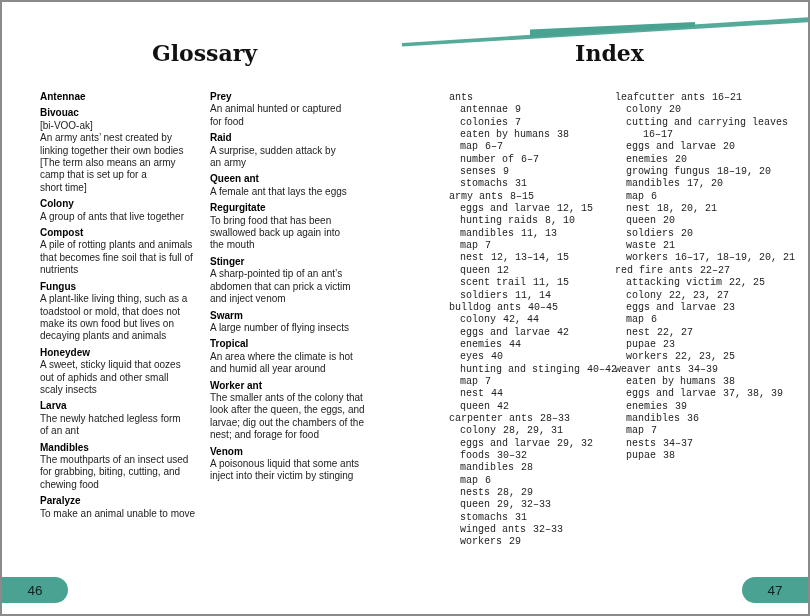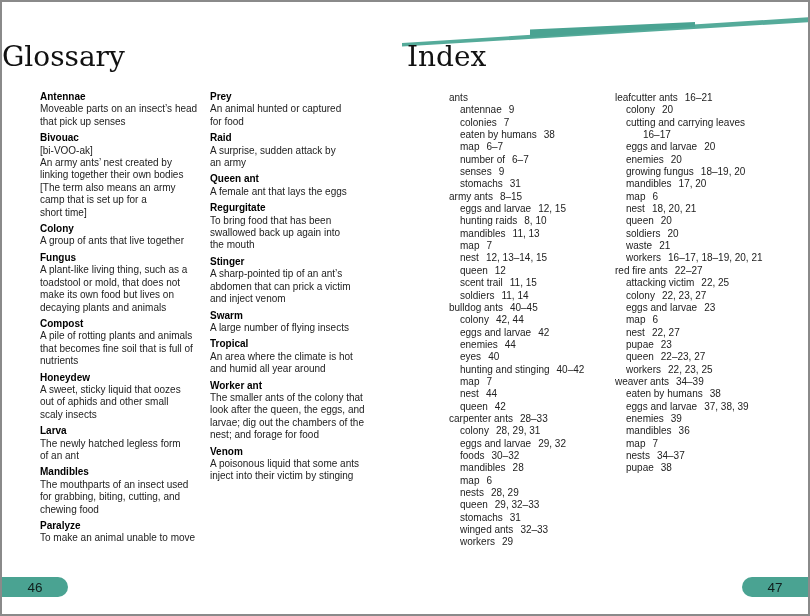--- a/index.html
+++ b/index.html
@@ -8,48 +8,49 @@
     width:810px;height:616px;
     box-sizing:border-box;
     border:2px solid #8a8a8a;
     background:#ffffff;
     overflow:hidden;
     font-family:"Liberation Sans",sans-serif;
     color:#1b1b1b;
   }
   .page-title{
     position:absolute;top:38px;width:405px;
+    text-align:center;
     font-family:"DejaVu Serif",serif;
-    font-weight:normal;
-    font-size:28px;
+    font-weight:bold;
+    font-size:22px;
     color:#111111;
   }
   .title-left{left:0;}
   .title-right{left:405px;}
   .stripes{position:absolute;left:393px;top:10px;width:417px;height:40px;}
   
   .g-col{position:absolute;top:89px;font-size:10px;line-height:12.4px;}
   .g-col1{left:38px;width:172px;}
   .g-col2{left:208px;width:182px;}
   .g-entry{margin-bottom:4px;}
   .g-term{font-weight:bold;color:#000;}
   .g-def{white-space:pre;color:#222;}
   
-  .ix-col{position:absolute;top:90px;font-size:10px;line-height:12.35px;}
+  .ix-col{position:absolute;top:90px;font-size:10px;line-height:12.35px;font-family:Liberation Mono, monospace;}
   .ix-col1{left:447px;width:165px;}
   .ix-col2{left:613px;width:192px;}
   .ix-row{white-space:nowrap;color:#222;}
   .ix-row.lvl1{padding-left:11px;}
   .ix-row.lvl2{padding-left:22px;}
   .ix-pages{margin-left:7px;}
   .ix-pages.cont{margin-left:6px;}
   
   .tab{
     position:absolute;
-    height:20px;
+    height:26px;
     display:flex;align-items:center;justify-content:center;
     font-size:13.5px;color:#10201e;
     background:#4aa392;
   }
   .tab-left{left:0;top:575px;width:66px;border-radius:0 13px 13px 0;}
   .tab-right{right:0;top:575px;width:66px;border-radius:13px 0 0 13px;align-items:center;}
 </style>
 </head>
 <body>
 
@@ -59,48 +60,46 @@
     <polygon class="accent-fill-light" points="7,31 417,5 417,10 7,34.5" fill="#55ab9a"></polygon>
     <polygon class="accent-fill" points="135,17.5 300,10 300,15 135,25.5" fill="#4aa392"></polygon>
   </svg>
 
   <div class="page-title title-left">Glossary</div>
   <div class="page-title title-right">Index</div>
 
   <div class="g-col g-col1">
       <div class="g-entry">
         <div class="g-term">Antennae</div>
-        <div class="g-def">Moveable parts on an insect’s head
-that pick up senses</div>
       </div>
       <div class="g-entry">
         <div class="g-term">Bivouac</div>
         <div class="g-def">[bi-VOO-ak]
 An army ants’ nest created by
 linking together their own bodies
 [The term also means an army
 camp that is set up for a
 short time]</div>
       </div>
       <div class="g-entry">
         <div class="g-term">Colony</div>
         <div class="g-def">A group of ants that live together</div>
       </div>
       <div class="g-entry">
+        <div class="g-term">Compost</div>
+        <div class="g-def">A pile of rotting plants and animals
+that becomes fine soil that is full of
+nutrients</div>
+      </div>
+      <div class="g-entry">
         <div class="g-term">Fungus</div>
         <div class="g-def">A plant-like living thing, such as a
 toadstool or mold, that does not
 make its own food but lives on
 decaying plants and animals</div>
-      </div>
-      <div class="g-entry">
-        <div class="g-term">Compost</div>
-        <div class="g-def">A pile of rotting plants and animals
-that becomes fine soil that is full of
-nutrients</div>
       </div>
       <div class="g-entry">
         <div class="g-term">Honeydew</div>
         <div class="g-def">A sweet, sticky liquid that oozes
 out of aphids and other small
 scaly insects</div>
       </div>
       <div class="g-entry">
         <div class="g-term">Larva</div>
         <div class="g-def">The newly hatched legless form
@@ -221,21 +220,20 @@
       <div class="ix-row lvl1"><span class="ix-label">soldiers</span><span class="ix-pages">20</span></div>
       <div class="ix-row lvl1"><span class="ix-label">waste</span><span class="ix-pages">21</span></div>
       <div class="ix-row lvl1"><span class="ix-label">workers</span><span class="ix-pages">16–17, 18–19, 20, 21</span></div>
       <div class="ix-row lvl0"><span class="ix-label">red fire ants</span><span class="ix-pages">22–27</span></div>
       <div class="ix-row lvl1"><span class="ix-label">attacking victim</span><span class="ix-pages">22, 25</span></div>
       <div class="ix-row lvl1"><span class="ix-label">colony</span><span class="ix-pages">22, 23, 27</span></div>
       <div class="ix-row lvl1"><span class="ix-label">eggs and larvae</span><span class="ix-pages">23</span></div>
       <div class="ix-row lvl1"><span class="ix-label">map</span><span class="ix-pages">6</span></div>
       <div class="ix-row lvl1"><span class="ix-label">nest</span><span class="ix-pages">22, 27</span></div>
       <div class="ix-row lvl1"><span class="ix-label">pupae</span><span class="ix-pages">23</span></div>
-      <div class="ix-row lvl1"><span class="ix-label">queen</span><span class="ix-pages">22–23, 27</span></div>
       <div class="ix-row lvl1"><span class="ix-label">workers</span><span class="ix-pages">22, 23, 25</span></div>
       <div class="ix-row lvl0"><span class="ix-label">weaver ants</span><span class="ix-pages">34–39</span></div>
       <div class="ix-row lvl1"><span class="ix-label">eaten by humans</span><span class="ix-pages">38</span></div>
       <div class="ix-row lvl1"><span class="ix-label">eggs and larvae</span><span class="ix-pages">37, 38, 39</span></div>
       <div class="ix-row lvl1"><span class="ix-label">enemies</span><span class="ix-pages">39</span></div>
       <div class="ix-row lvl1"><span class="ix-label">mandibles</span><span class="ix-pages">36</span></div>
       <div class="ix-row lvl1"><span class="ix-label">map</span><span class="ix-pages">7</span></div>
       <div class="ix-row lvl1"><span class="ix-label">nests</span><span class="ix-pages">34–37</span></div>
       <div class="ix-row lvl1"><span class="ix-label">pupae</span><span class="ix-pages">38</span></div>
     </div>

